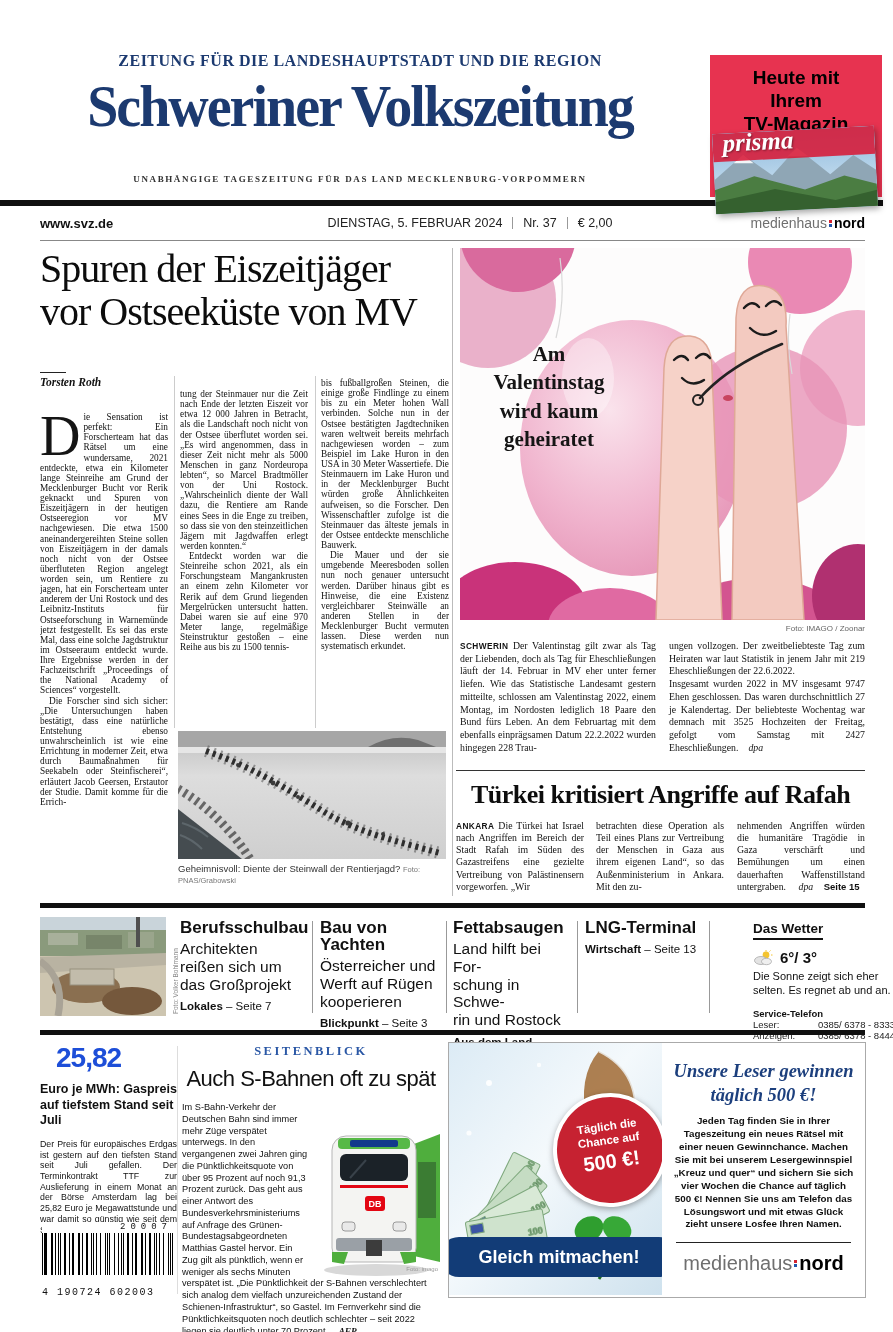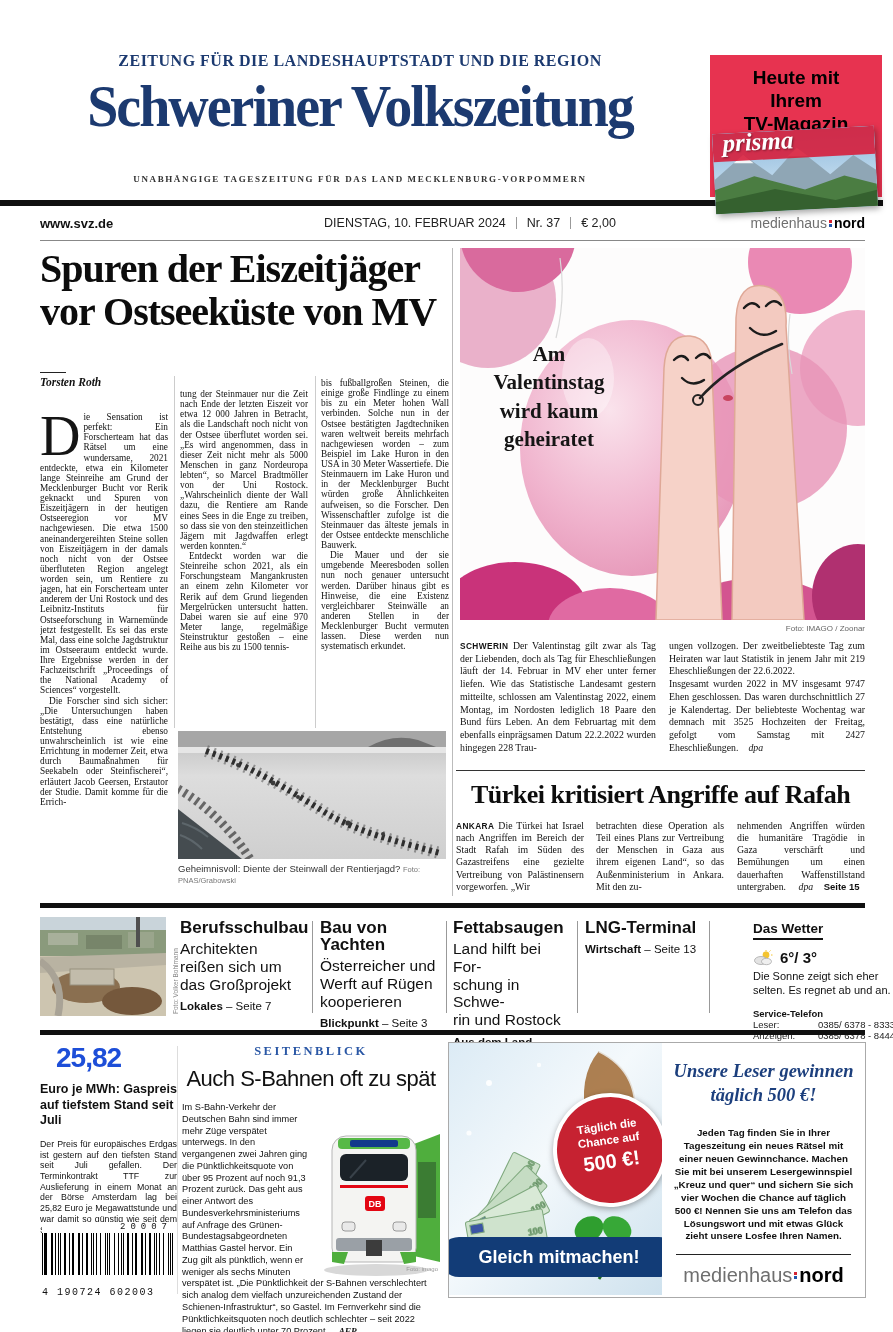--- a/index.html
+++ b/index.html
@@ -34,21 +34,21 @@
   .mh-light{color:#6f6f6f;font-weight:normal;}
   .mh-bold{color:#000;font-weight:bold;}
   .mh-colon{display:inline-flex;flex-direction:column;gap:1px;margin:0 2px;align-self:center;}
   .mh-colon i{display:block;width:3px;height:3px;}
   .mh-colon .d1{background:#d42432;}
   .mh-colon .d2{background:#2255aa;}
   #meta-logo .mh{font-size:14px;}
   #rule1{left:40px;top:240px;width:825px;border-top:1px solid #888;}
 
   
-  #lead-headline{left:40px;top:248px;width:414px;font-weight:bold;font-size:40px;line-height:1.07;
+  #lead-headline{left:40px;top:248px;width:414px;font-weight:normal;font-size:40px;line-height:1.07;
                  letter-spacing:-1px;color:#0c0c0c;}
   #lead-sub{left:40px;top:346px;width:414px;font-size:13.8px;letter-spacing:-.2px;color:#222;}
   #author{left:40px;top:372px;width:140px;}
   .author-rule{width:26px;border-top:1.5px solid #222;margin-bottom:3px;}
   .author-name{font-weight:bold;font-style:italic;font-size:11.5px;}
   #lead-cols{left:40px;top:376px;width:410px;height:516px;overflow:hidden;}
   .lcol{position:absolute;width:128px;font-size:9.3px;line-height:1.09;text-align:justify;color:#111;}
   .lcol p{margin:0;}
   .lcol p.ind{text-indent:9px;}
   #lcol1{left:0;top:36px;height:478px;}
@@ -145,21 +145,21 @@
             transform:rotate(-8deg);color:#fff;text-align:center;
             font-family:"Liberation Sans",sans-serif;z-index:3;}
   .adb-s{font-weight:bold;font-size:11.5px;line-height:1.25;}
   .adb-b{font-weight:bold;font-size:20px;margin-top:2px;}
   .ad-btn{position:absolute;left:-10px;top:194px;width:240px;height:40px;background:#123c77;
           border-radius:22px;color:#fff;font-family:"Liberation Sans",sans-serif;font-weight:bold;
           font-size:18px;line-height:40px;text-align:center;z-index:4;}
   .ad-right{position:absolute;left:213px;top:0;right:0;bottom:0;padding:16px 10px 8px;}
   .ad-head{text-align:center;font-weight:bold;font-style:italic;font-size:18.5px;line-height:1.3;color:#1c3f7d;}
   .ad-body{text-align:center;font-family:"Liberation Sans",sans-serif;font-weight:bold;font-size:9.8px;
-           line-height:1.32;margin-top:20px;color:#111;}
+           line-height:1.32;margin-top:8px;color:#111;}
   .ad-rule{border-top:1.5px solid #222;margin:11px 4px 9px;}
   .ad-logo{text-align:center;}
   .ad-logo .mh{font-size:20px;}
 </style>
 </head>
 <body>
 
 <div class="page">
 
   <div class="abs" id="tagline">ZEITUNG FÜR DIE LANDESHAUPTSTADT UND DIE REGION</div>
@@ -188,21 +188,21 @@
     <div class="pz-band">
       <span class="pz-title">prisma</span>
     </div>
   </div>
 
   <div class="abs" id="bar1"></div>
 
   <div class="abs sans" id="meta">
     <span id="meta-website">www.svz.de</span>
     <span id="meta-center">
-      <span>DIENSTAG, 10. FEBRUAR 2024</span>
+      <span>DIENSTAG, 5. FEBRUAR 2024</span>
       <span class="sep"></span>
       <span>Nr. 37</span>
       <span class="sep"></span>
       <span>€ 2,00</span>
     </span>
     <span id="meta-logo">
       <span class="mh">
         <span class="mh-light">medienhaus</span>
         <span class="mh-colon">
             <i class="d1"></i>

